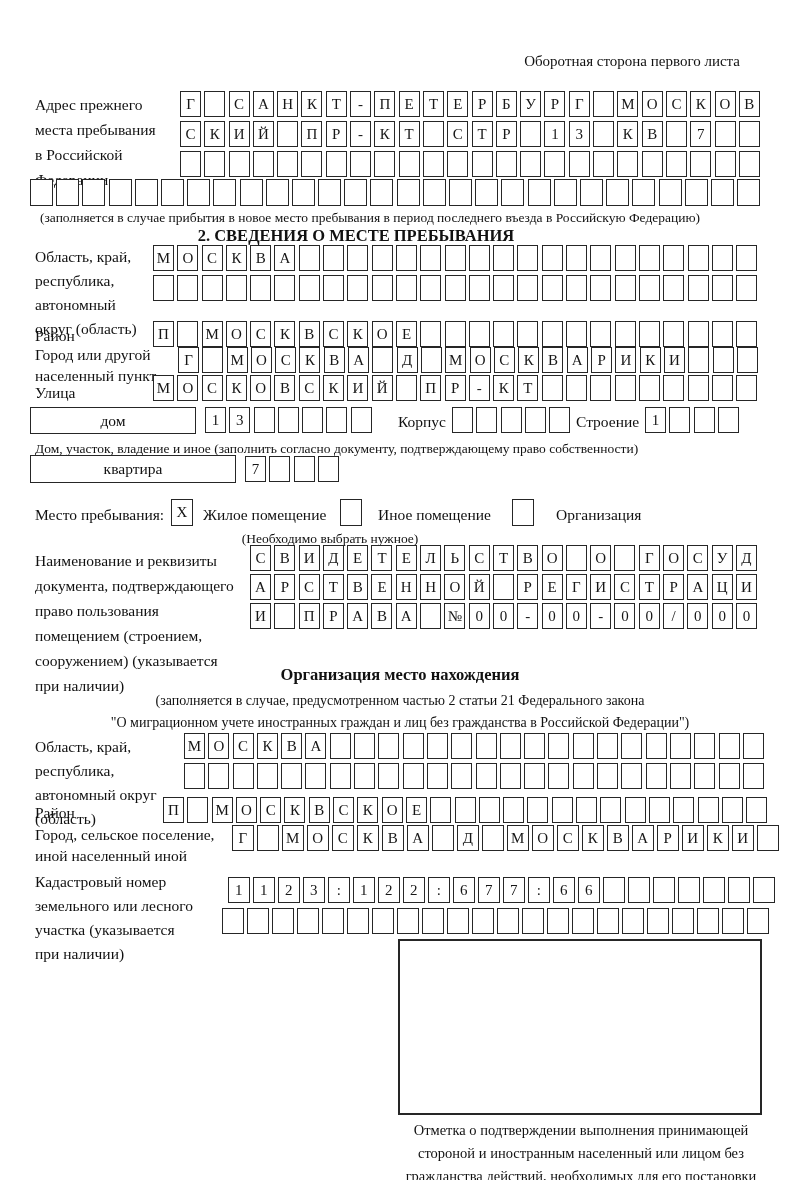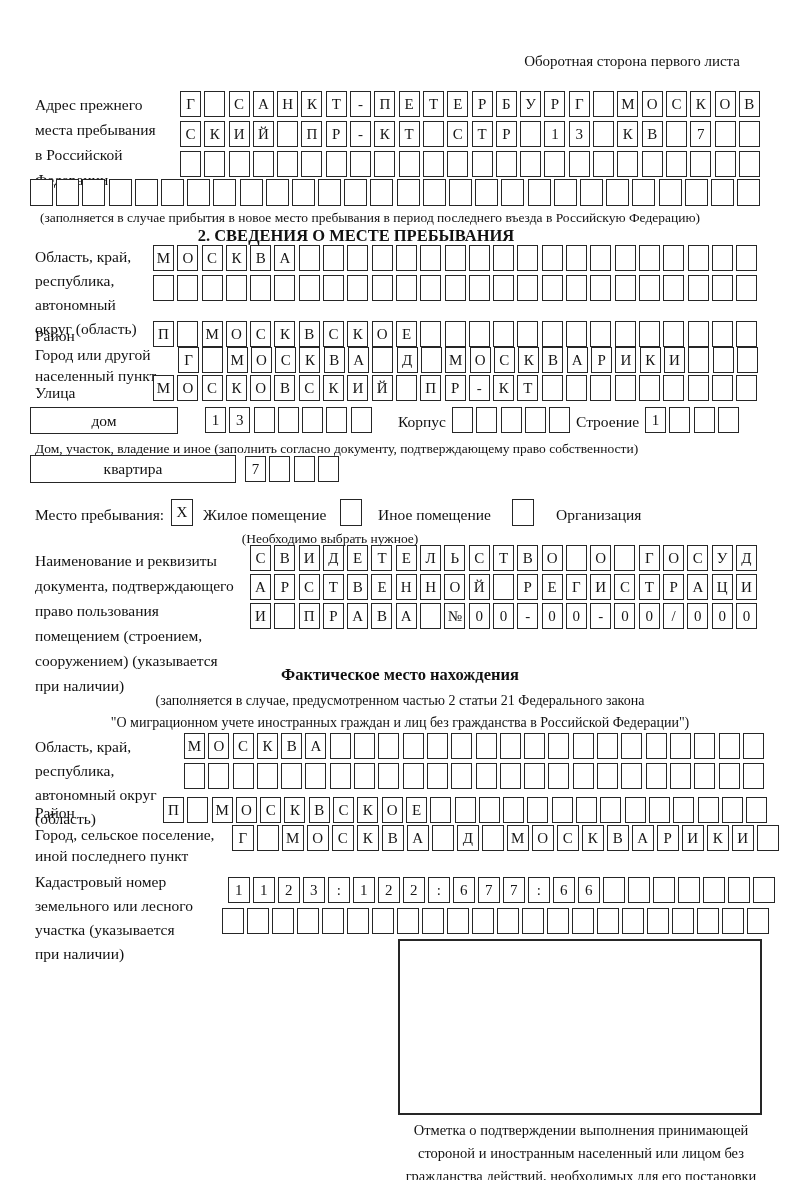--- a/index.html
+++ b/index.html
@@ -303,21 +303,21 @@
       <span class="cell"></span>
       <span class="cell"></span>
       <span class="cell"></span>
       <span class="cell"></span>
       <span class="cell"></span>
       <span class="cell"></span>
       <span class="cell"></span>
       <span class="cell"></span>
     </div>
 
-  <div class="widebox abs" style="top:376px;left:30px;width:148px;height:27px;">дом</div>
+  <div class="widebox abs" style="top:376px;left:30px;width:166px;height:27px;">дом</div>
   <div class="boxrow" style="top:376px;left:205px;">
       <span class="cell">1</span>
       <span class="cell">3</span>
       <span class="cell"></span>
       <span class="cell"></span>
       <span class="cell"></span>
       <span class="cell"></span>
       <span class="cell"></span>
     </div>
   <div class="abs label" style="top:378px;left:398px;">Корпус</div>
@@ -427,21 +427,21 @@
       <span class="cell">0</span>
       <span class="cell">-</span>
       <span class="cell">0</span>
       <span class="cell">0</span>
       <span class="cell">/</span>
       <span class="cell">0</span>
       <span class="cell">0</span>
       <span class="cell">0</span>
     </div>
 
-  <div class="abs title" style="top:634px;left:0;width:800px;">Фактическое место нахождения</div>
+  <div class="abs title" style="top:634px;left:0;width:800px;">Организация место нахождения</div>
   <div class="abs note" style="top:661px;left:0;width:800px;text-align:center;font-size:14px;">(заполняется в случае, предусмотренном частью 2 статьи 21 Федерального закона</div>
   <div class="abs note" style="top:683px;left:0;width:800px;text-align:center;font-size:14px;">"О миграционном учете иностранных граждан и лиц без гражданства в Российской Федерации")</div>
 
   <div class="abs label lh24" style="top:704px;left:35px;width:170px;">
       <div>Область, край,</div>
       <div>республика,</div>
       <div>автономный округ</div>
       <div>(область)</div>
     </div>
   <div class="boxrow" style="top:702px;left:184px;">
@@ -521,21 +521,21 @@
       <span class="cell"></span>
       <span class="cell"></span>
       <span class="cell"></span>
       <span class="cell"></span>
       <span class="cell"></span>
       <span class="cell"></span>
     </div>
 
   <div class="abs label lh21" style="top:793px;left:35px;width:200px;">
       <div>Город, сельское поселение,</div>
-      <div>иной последнего пункт</div>
+      <div>иной населенный иной</div>
     </div>
   <div class="boxrow p25" style="top:794px;left:232px;">
       <span class="cell">Г</span>
       <span class="cell"></span>
       <span class="cell">М</span>
       <span class="cell">О</span>
       <span class="cell">С</span>
       <span class="cell">К</span>
       <span class="cell">В</span>
       <span class="cell">А</span>

